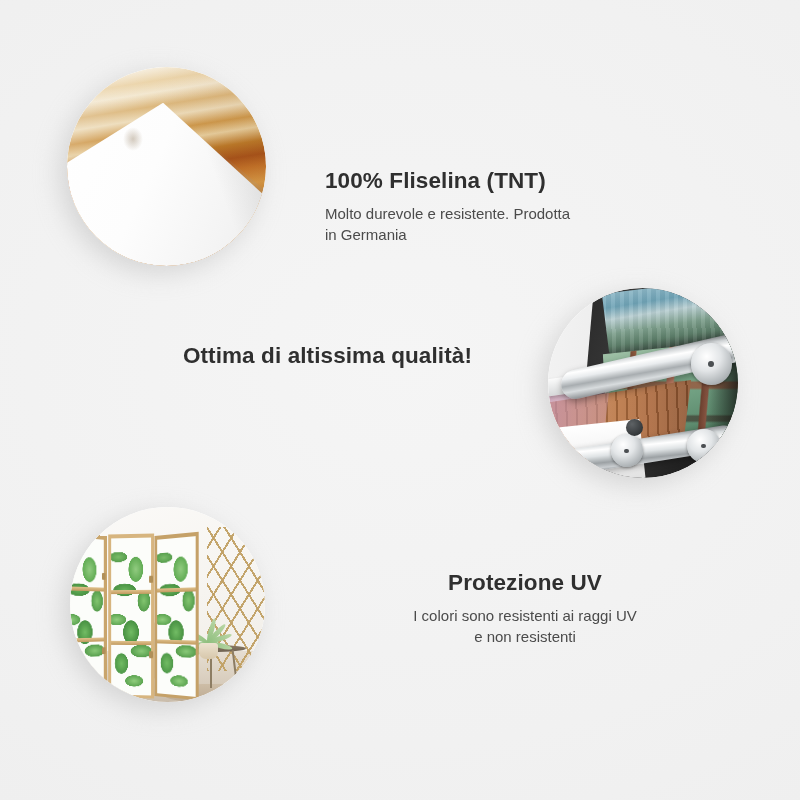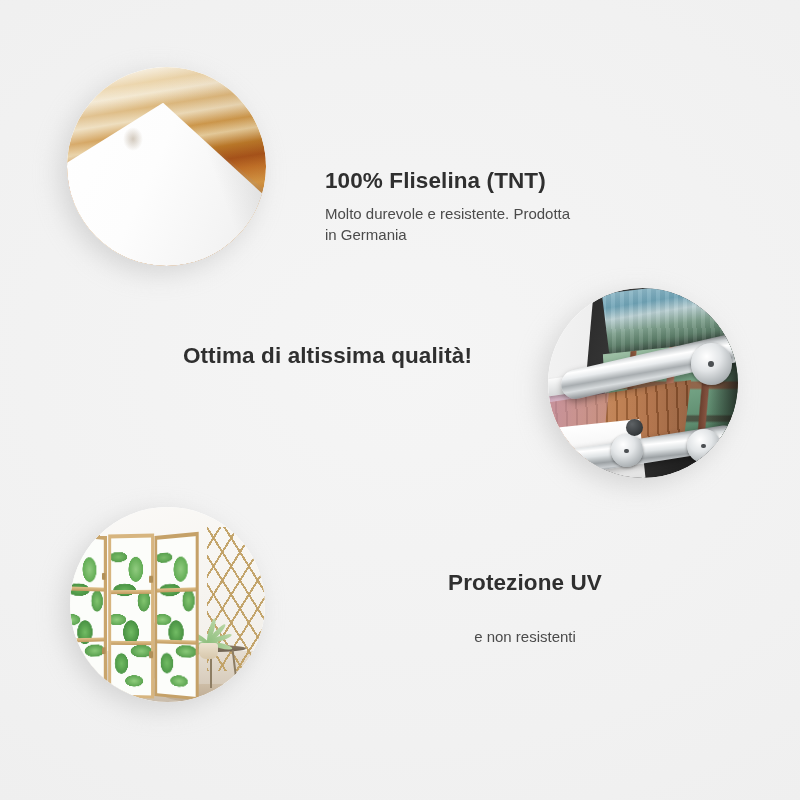--- a/index.html
+++ b/index.html
@@ -471,18 +471,18 @@
           <div class="rm-rail" style="top:32%;"></div>
           <div class="rm-rail" style="top:65%;"></div>
         </div>
       </div>
     </div>
   </div>
 
   <div class="block" id="b3">
     <h2>Protezione UV</h2>
     <p>
-      <br>
+      <span>I colori sono resistenti ai raggi UV</span><br>
       <span>e non resistenti</span>
     </p>
   </div>
 
 </div>
 
 </body></html>

